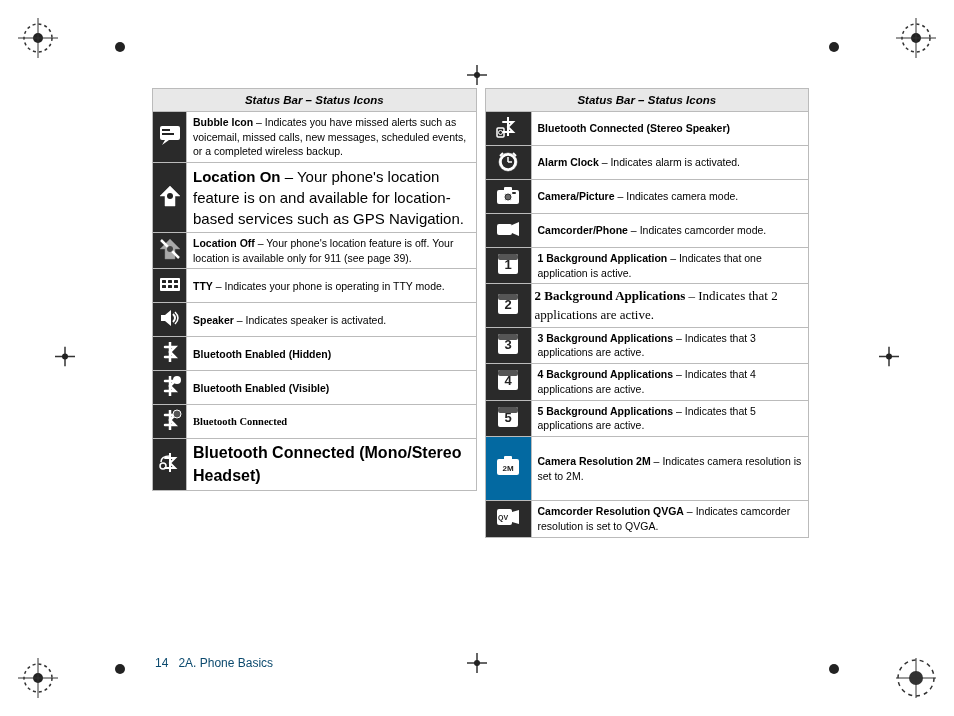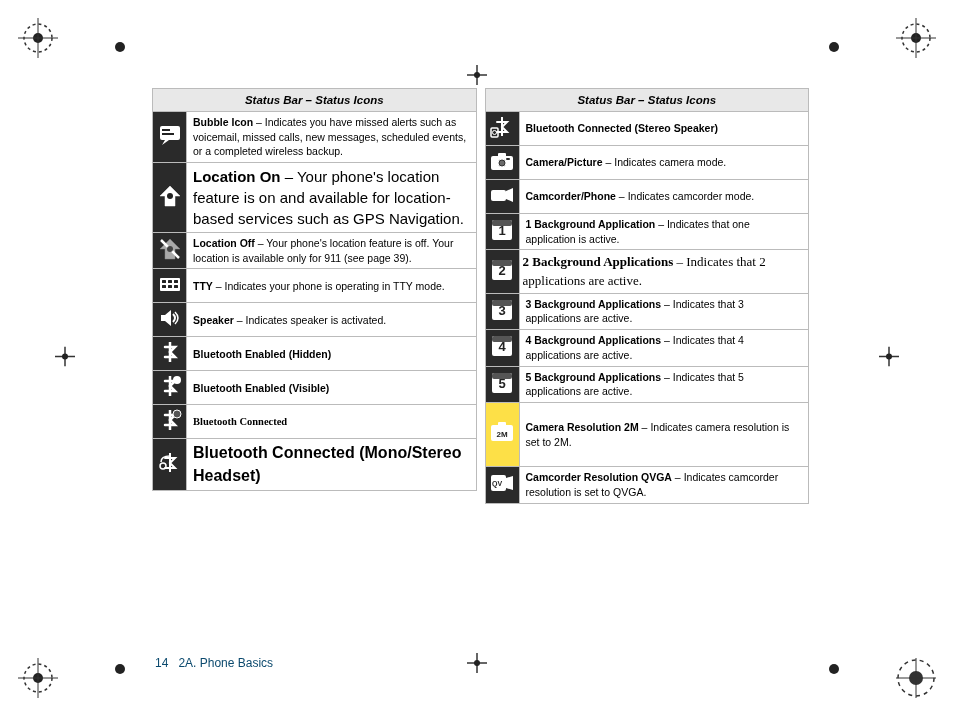--- a/index.html
+++ b/index.html
@@ -239,20 +239,33 @@
             <svg width="26" height="26" viewBox="0 0 26 26">
               <polyline points="8,8 18,8 13,13 18,18 8,18" fill="none" stroke="white" stroke-width="2" stroke-linecap="round"></polyline>
               <line x1="13" y1="3" x2="13" y2="22" stroke="white" stroke-width="2"></line>
               <rect x="2" y="14" width="7" height="9" rx="1" fill="none" stroke="white" stroke-width="1.5"></rect>
               <circle cx="5.5" cy="18.5" r="2" fill="none" stroke="white" stroke-width="1"></circle>
             </svg>
           </td>
           <td style="padding:3px 6px;font-size:10.5px;line-height:1.4;vertical-align:middle;"><b>Bluetooth Connected (Stereo Speaker)</b></td>
         </tr>
 
+        <tr>
+          <td style="width:34px;background:#2a2a2a;text-align:center;padding:2px;vertical-align:middle;">
+            <svg width="26" height="26" viewBox="0 0 26 26">
+              <circle cx="13" cy="14" r="9" fill="white" stroke="white" stroke-width="0.5"></circle>
+              <circle cx="13" cy="14" r="7" fill="#2a2a2a" stroke="white" stroke-width="1.5"></circle>
+              <line x1="13" y1="14" x2="13" y2="9" stroke="white" stroke-width="1.5"></line>
+              <line x1="13" y1="14" x2="17" y2="14" stroke="white" stroke-width="1.5"></line>
+              <line x1="5" y1="8" x2="8" y2="5" stroke="white" stroke-width="2"></line>
+              <line x1="21" y1="8" x2="18" y2="5" stroke="white" stroke-width="2"></line>
+            </svg>
+          </td>
+          <td style="padding:3px 6px;font-size:10.5px;line-height:1.4;vertical-align:middle;"><b>Alarm Clock</b> – Indicates alarm is activated.</td>
+        </tr>
 
         <tr>
           <td style="width:34px;background:#2a2a2a;text-align:center;padding:2px;vertical-align:middle;">
             <svg width="26" height="26" viewBox="0 0 26 26">
               <rect x="2" y="8" width="22" height="14" rx="2" fill="white"></rect>
               <circle cx="13" cy="15" r="4" fill="#2a2a2a" stroke="white" stroke-width="1"></circle>
               <circle cx="13" cy="15" r="2.5" fill="white" fill-opacity="0.3"></circle>
               <rect x="9" y="5" width="8" height="4" rx="1" fill="white"></rect>
               <rect x="17" y="10" width="4" height="2" rx="1" fill="#2a2a2a"></rect>
             </svg>
@@ -319,21 +332,21 @@
             <svg width="26" height="26" viewBox="0 0 26 26">
               <rect x="3" y="3" width="20" height="20" rx="2" fill="white"></rect>
               <text x="13" y="18" text-anchor="middle" font-size="13" font-weight="bold" fill="#222">5</text>
               <rect x="3" y="3" width="20" height="6" rx="2" fill="#555"></rect>
             </svg>
           </td>
           <td style="padding:3px 6px;font-size:10.5px;line-height:1.4;vertical-align:middle;"><b>5 Background Applications</b> – Indicates that 5 applications are active.</td>
         </tr>
 
         <tr>
-          <td style="width:34px;background:#fde047;text-align:center;padding:2px;vertical-align:middle;">
+          <td style="width:46px;background:#0369a1;text-align:center;padding:2px;vertical-align:middle;">
             <svg width="26" height="26" viewBox="0 0 26 26">
               <rect x="2" y="5" width="22" height="16" rx="2" fill="white"></rect>
               <text x="13" y="17" text-anchor="middle" font-size="8" font-weight="bold" fill="#222">2M</text>
               <rect x="9" y="2" width="8" height="4" rx="1" fill="white"></rect>
             </svg>
           </td>
           <td style="padding:17px 6px;font-size:10.5px;line-height:1.4;vertical-align:middle;"><b>Camera Resolution 2M</b> – Indicates camera resolution is set to 2M.</td>
         </tr>
 
         <tr>

